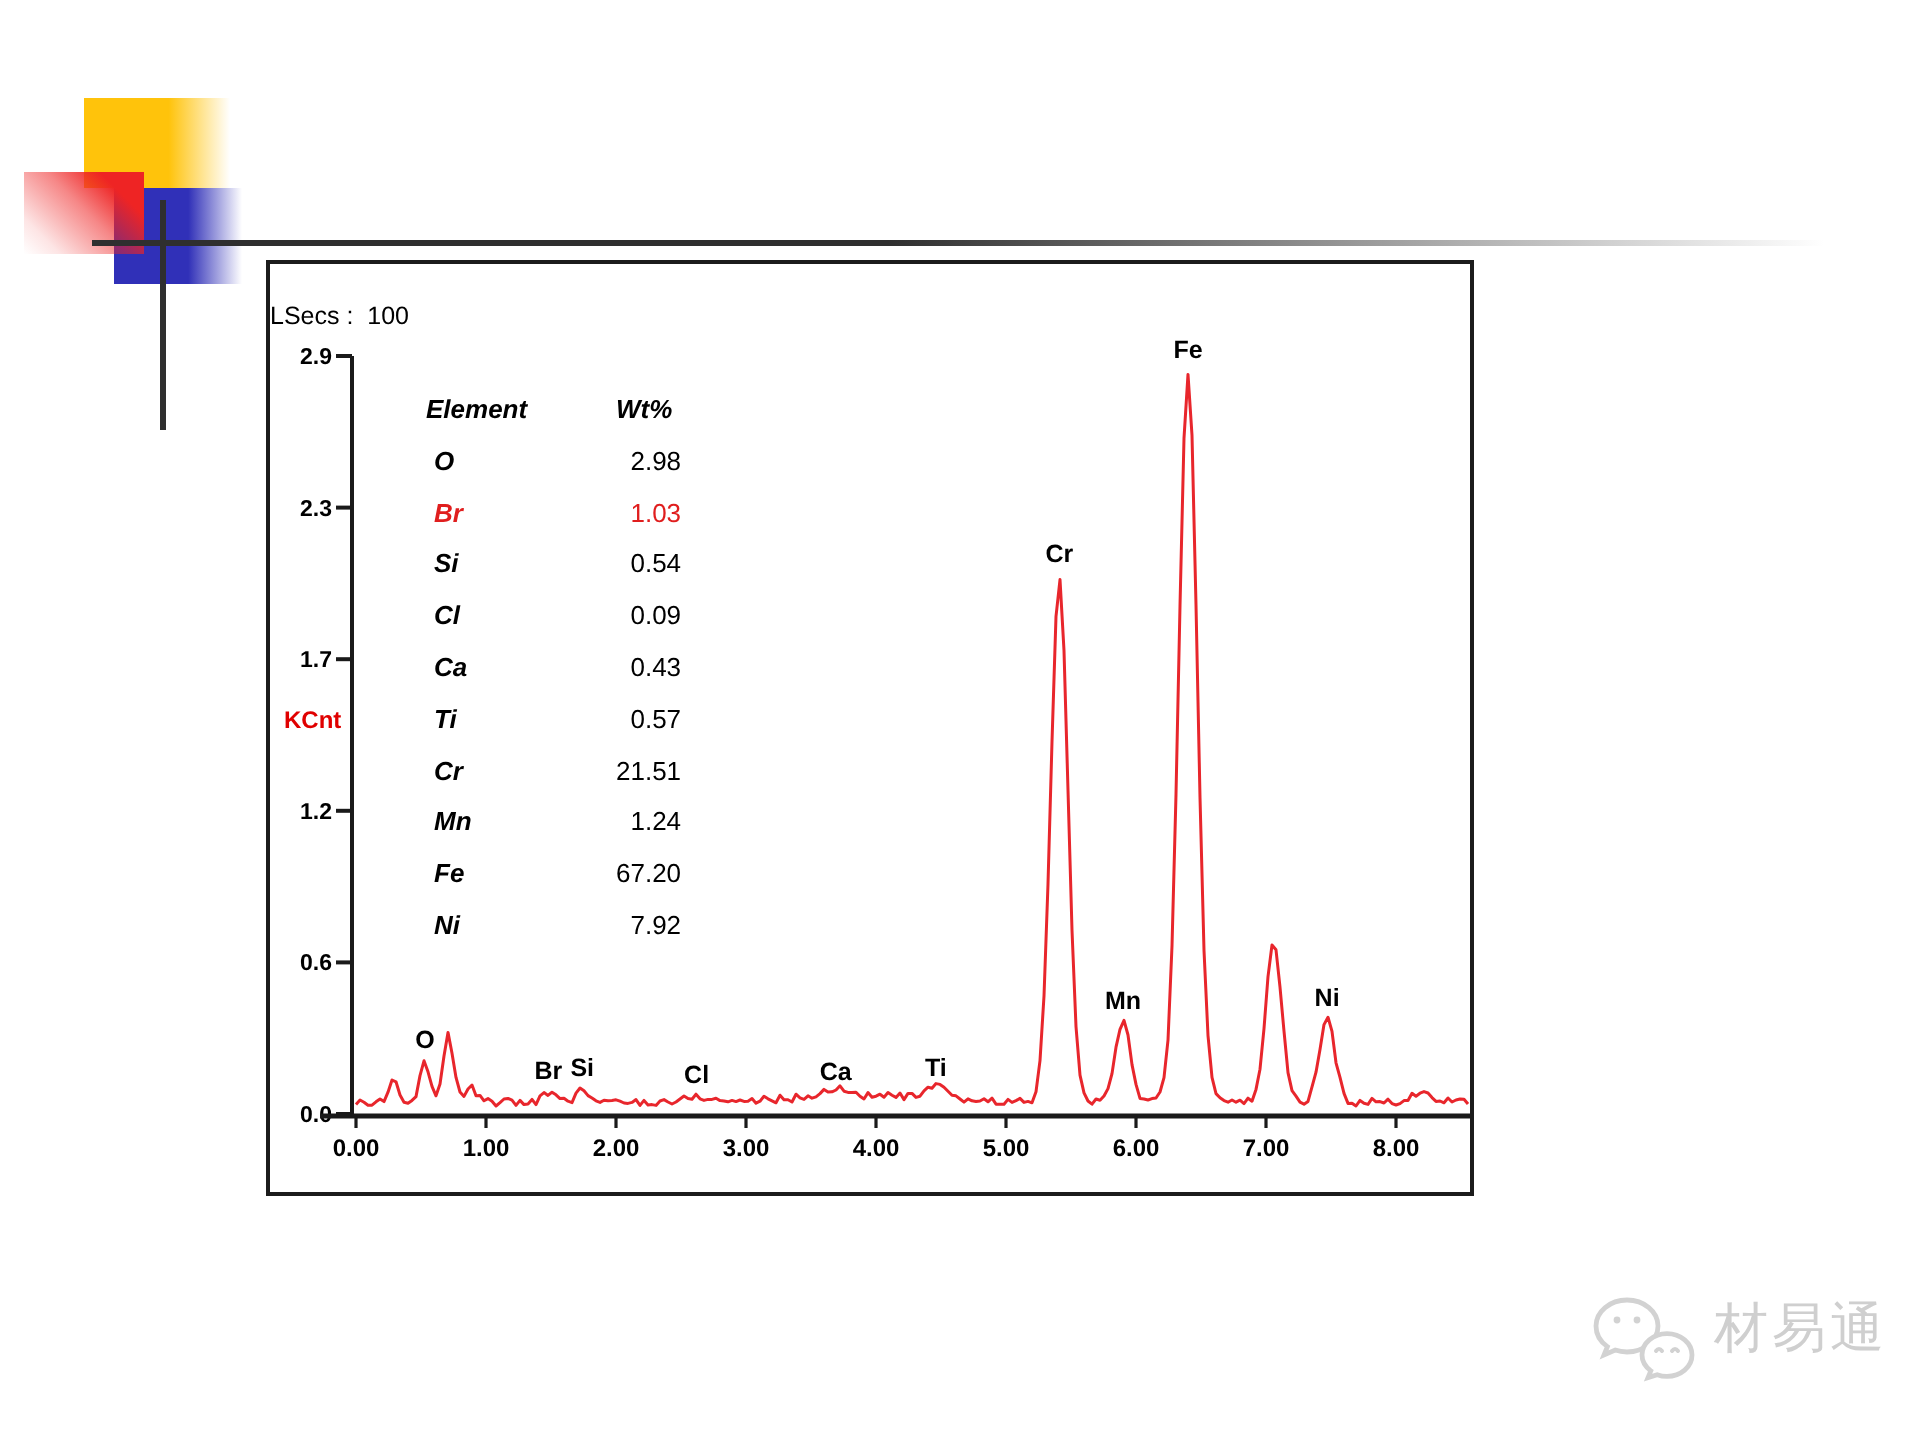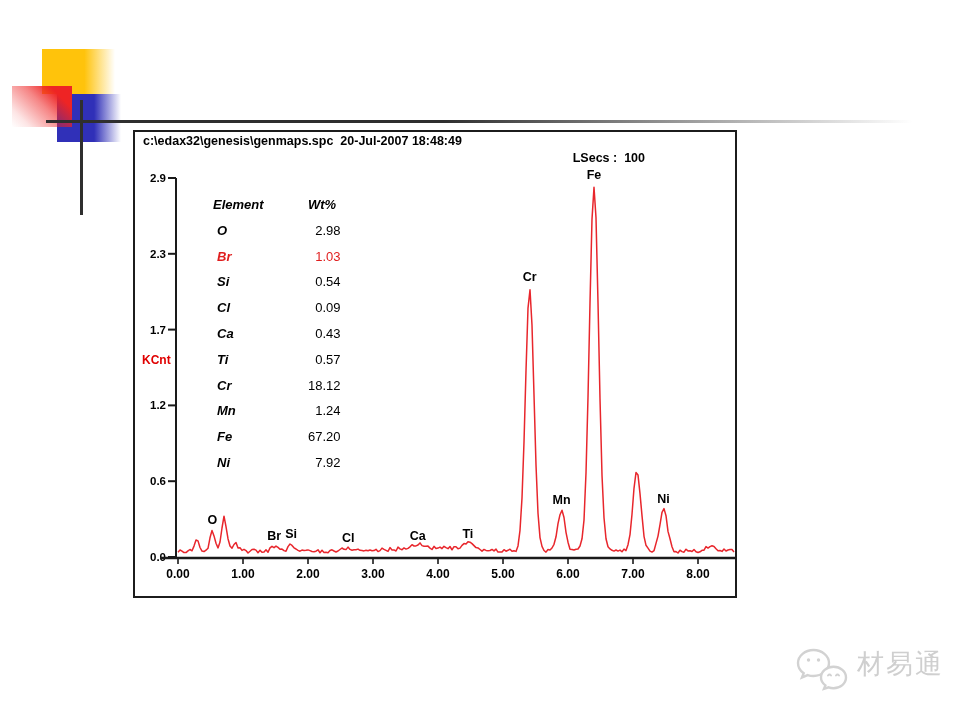--- a/index.html
+++ b/index.html
@@ -32,22 +32,22 @@
   
   .panel{
     position:absolute;left:133px;top:130px;width:600px;height:464px;
     border:2px solid #1c1c1c;background:#ffffff;
   }
   .title-line1{
     position:absolute;left:8px;top:2px;
     font-size:12.5px;font-weight:bold;color:#000;white-space:pre;
   }
   .title-line2{
-    position:absolute;left:0;top:19px;width:510px;text-align:right;
-    font-size:12.5px;font-weight:bold;color:#000;white-space:pre;
+    position:absolute;left:0;top:19px;width:510px;text-align:left;
+    font-size:12.5px;font-weight:normal;color:#000;white-space:pre;
   }
   svg.spec{position:absolute;left:0;top:0;}
   
   .el-table{
     position:absolute;left:78px;top:62px;
     display:grid;grid-template-columns:95px auto;grid-auto-rows:25.8px;
     font-size:13px;color:#000;line-height:22px;align-items:start;
   }
   .el-table .hd{font-weight:bold;font-style:italic;}
   .el-table .sym{font-weight:bold;font-style:italic;padding-left:4px;}
@@ -66,21 +66,20 @@
 </head>
 <body>
 
 <div class="decor sq-gold"></div>
 <div class="decor sq-blue"></div>
 <div class="decor sq-red"></div>
 <div class="decor hline"></div>
 <div class="decor vline"></div>
 
 <div class="panel">
-  <div class="title-line1">c:\edax32\genesis\genmaps.spc  20-Jul-2007 18:48:49</div>
   <div class="title-line2">LSecs :  100</div>
 
   <svg class="spec" id="spec-svg" width="600" height="464" viewBox="0 0 600 464">
       <line x1="41" y1="46" x2="41" y2="426" stroke="#1a1a1a" stroke-width="2"></line>
       <line x1="33" y1="46" x2="41" y2="46" stroke="#1a1a1a" stroke-width="2"></line>
       <text x="31" y="50" text-anchor="end" font-size="11.5" font-weight="bold" fill="#000">2.9</text>
       <line x1="33" y1="121.8" x2="41" y2="121.8" stroke="#1a1a1a" stroke-width="2"></line>
       <text x="31" y="125.8" text-anchor="end" font-size="11.5" font-weight="bold" fill="#000">2.3</text>
       <line x1="33" y1="197.6" x2="41" y2="197.6" stroke="#1a1a1a" stroke-width="2"></line>
       <text x="31" y="201.6" text-anchor="end" font-size="11.5" font-weight="bold" fill="#000">1.7</text>
@@ -132,21 +131,21 @@
       <div class="val red">1.03</div>
       <div class="sym">Si</div>
       <div class="val">0.54</div>
       <div class="sym">Cl</div>
       <div class="val">0.09</div>
       <div class="sym">Ca</div>
       <div class="val">0.43</div>
       <div class="sym">Ti</div>
       <div class="val">0.57</div>
       <div class="sym">Cr</div>
-      <div class="val">18.12</div>
+      <div class="val">21.51</div>
       <div class="sym">Mn</div>
       <div class="val">1.24</div>
       <div class="sym">Fe</div>
       <div class="val">67.20</div>
       <div class="sym">Ni</div>
       <div class="val">7.92</div>
     </div>
 </div>
 
 <div class="watermark">

